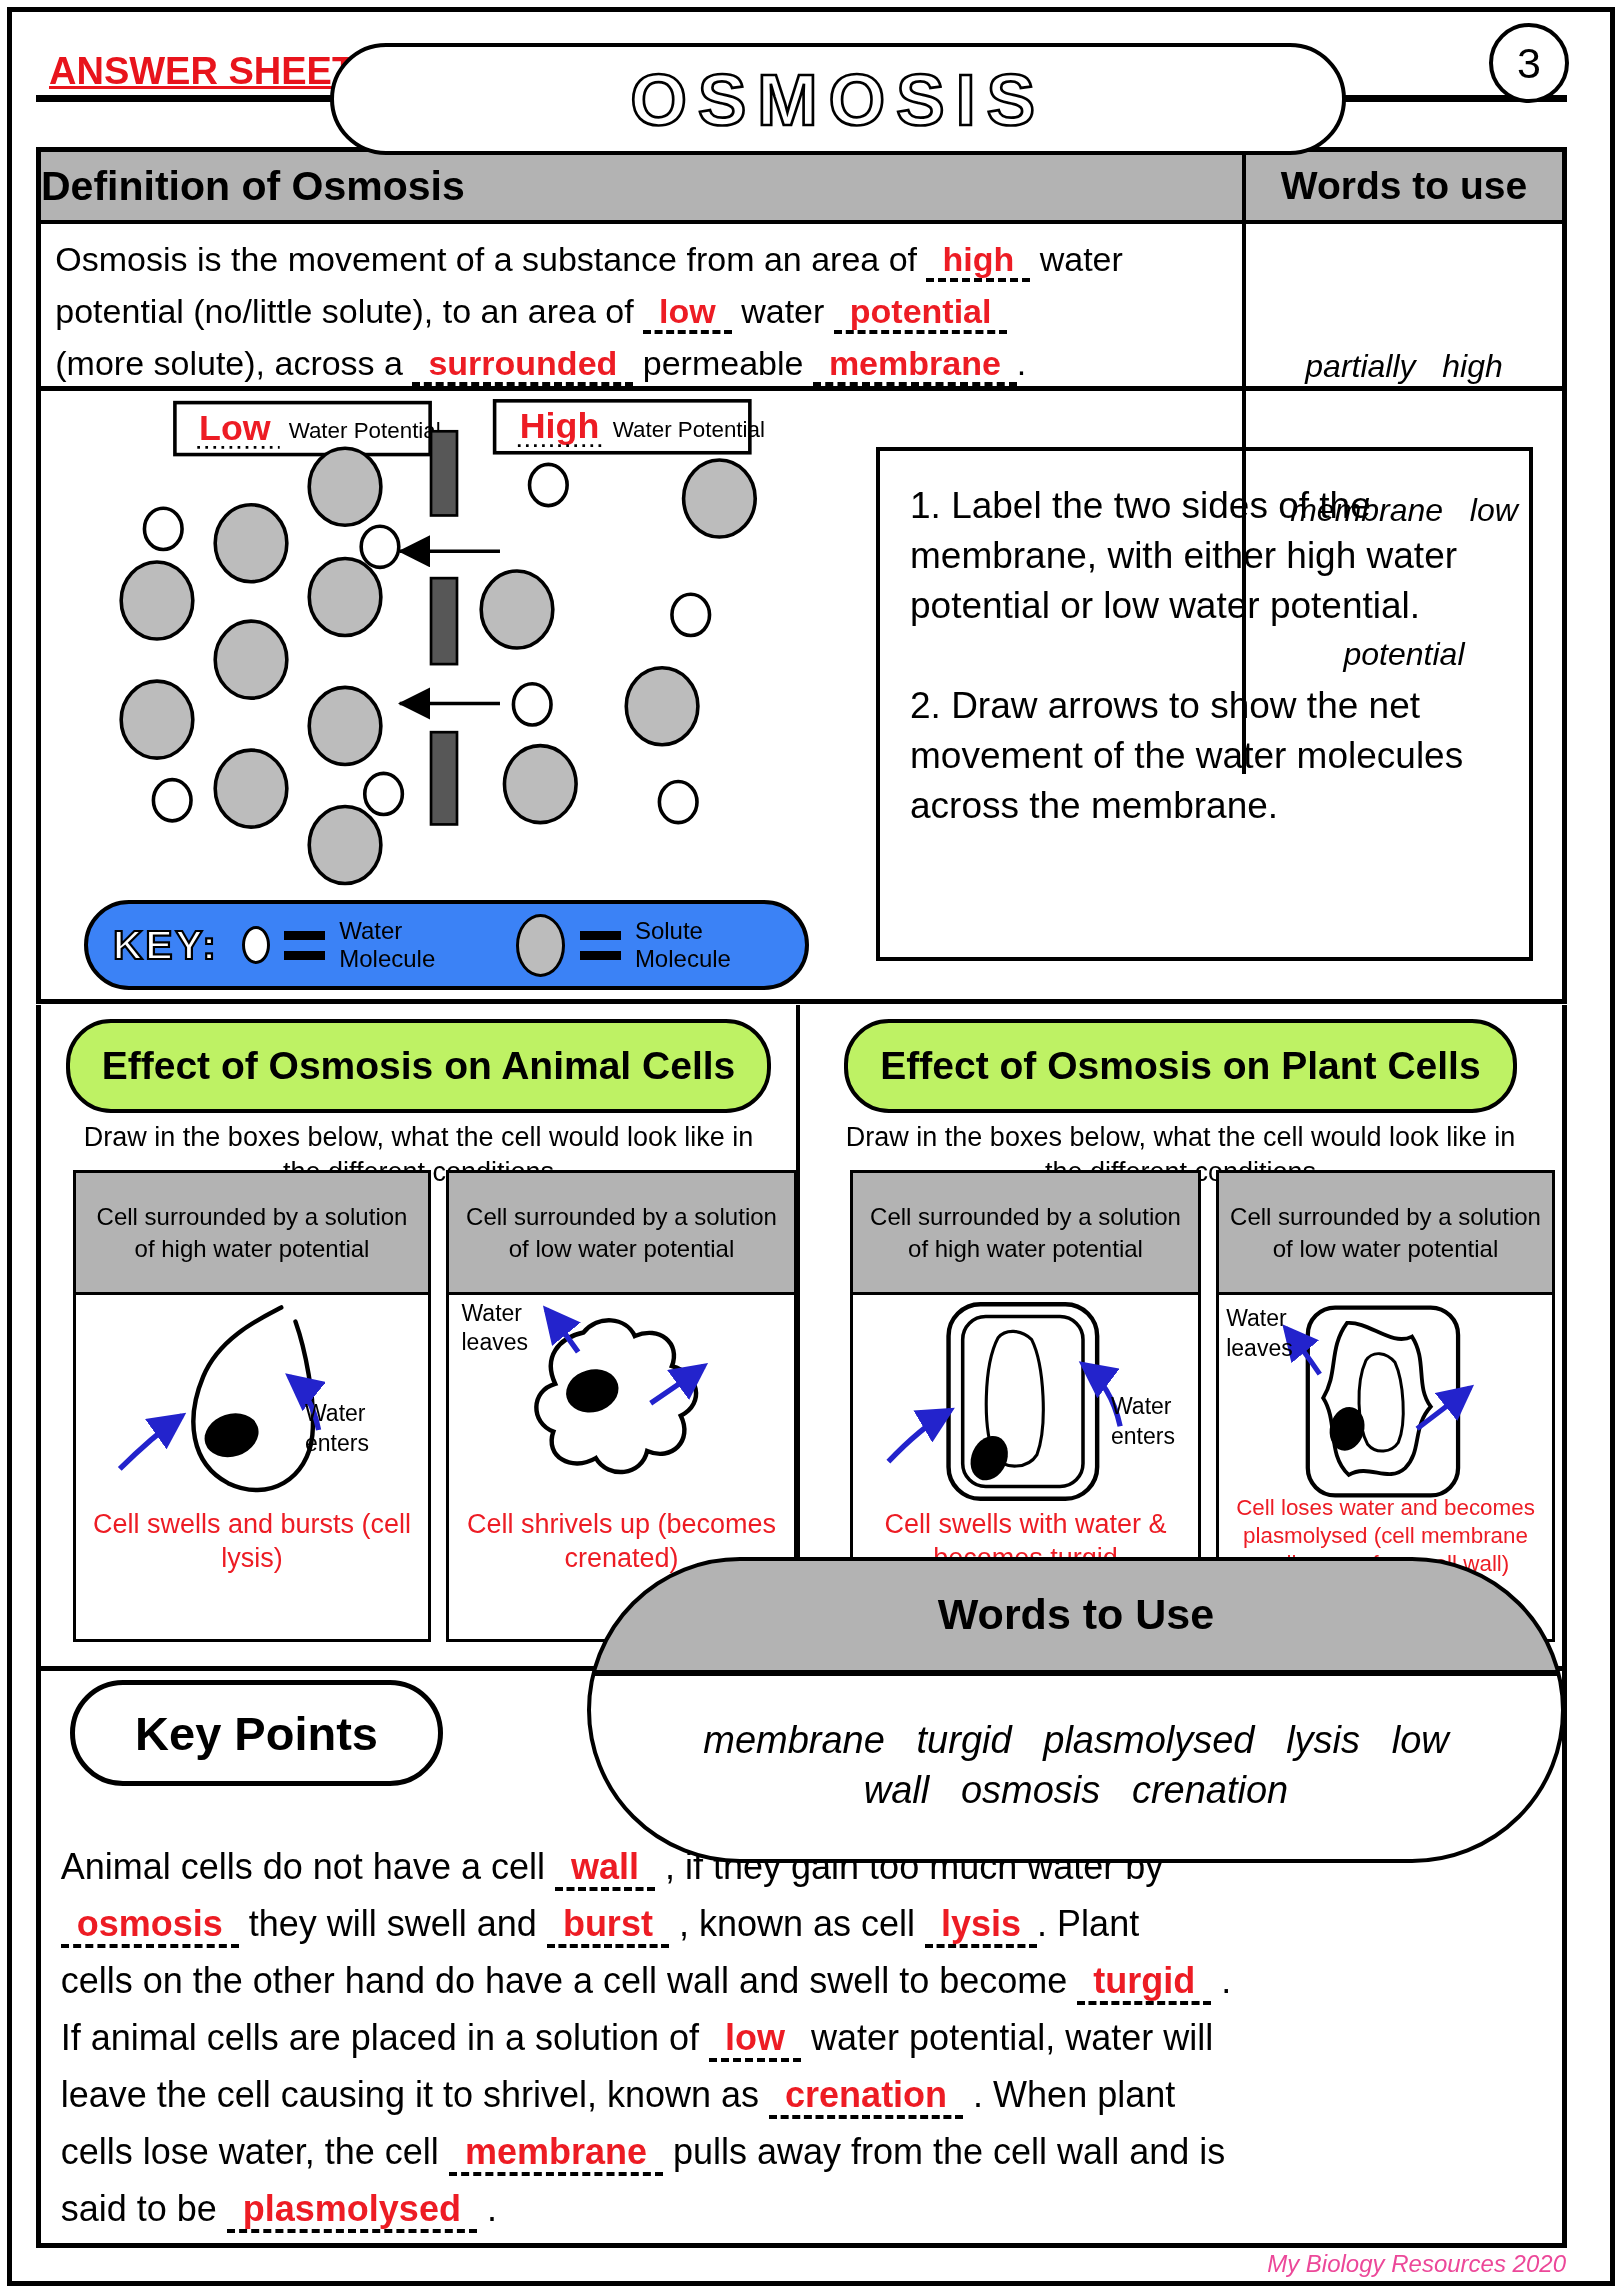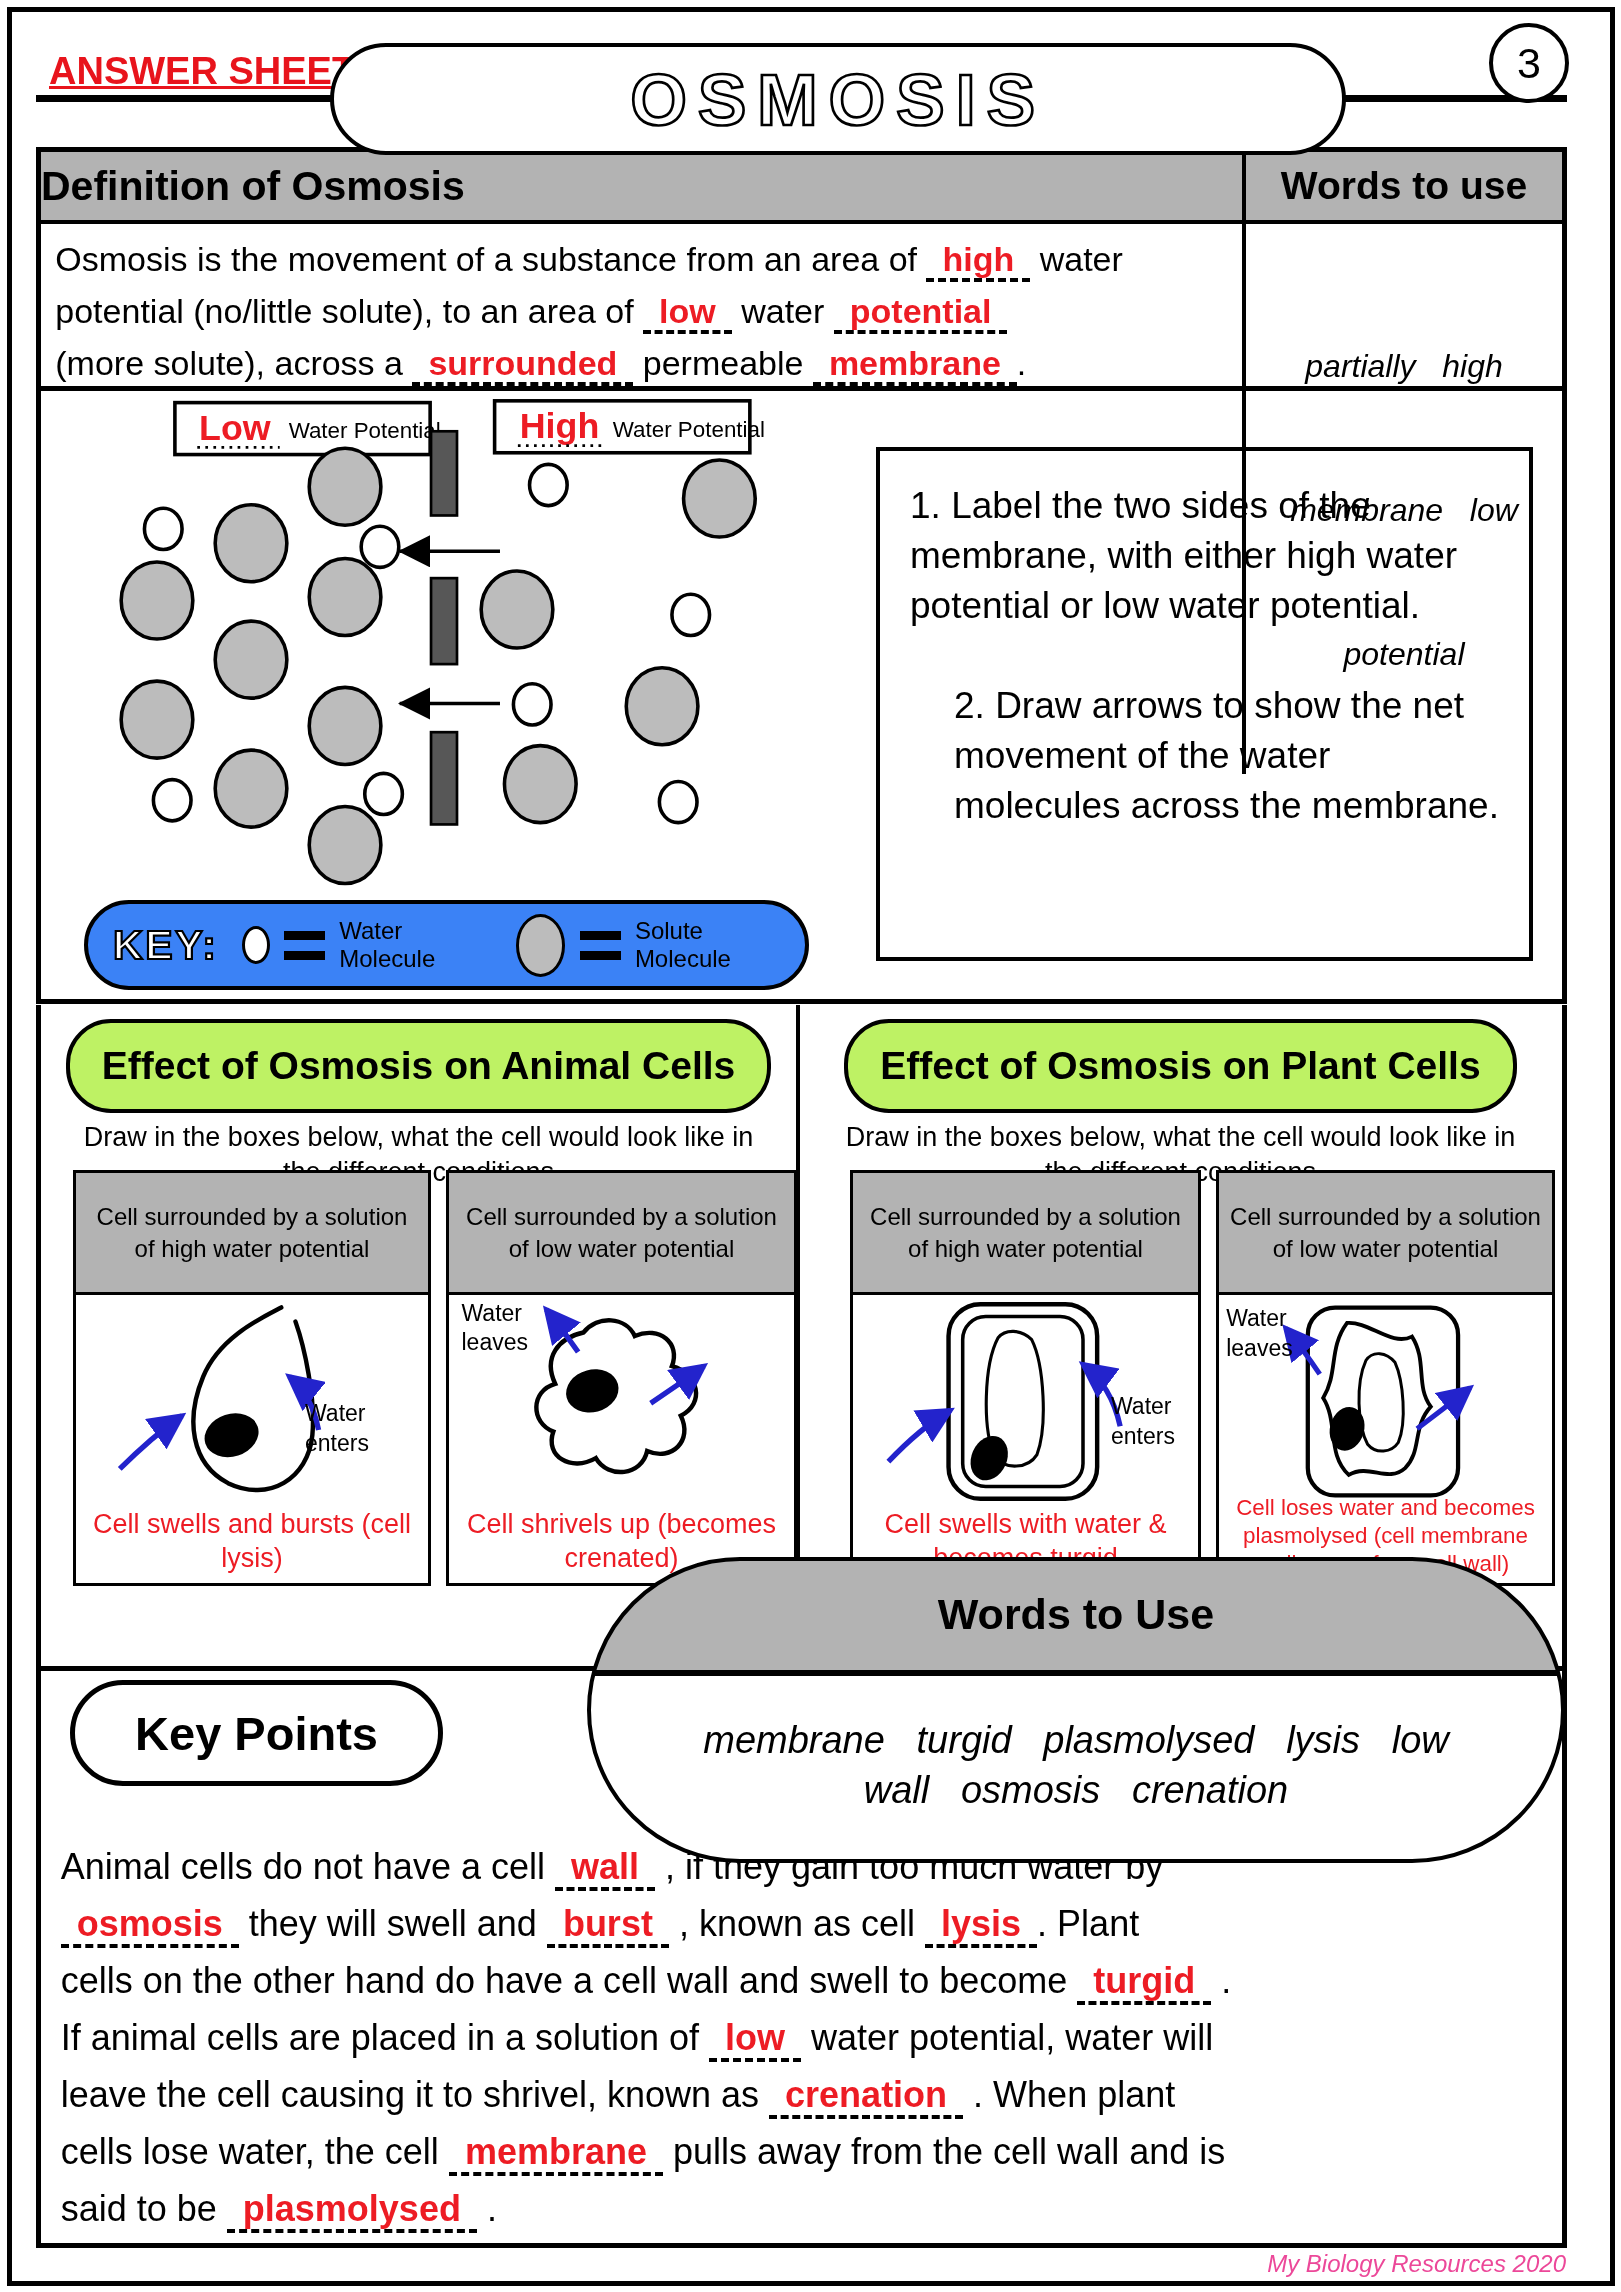--- a/index.html
+++ b/index.html
@@ -27,40 +27,40 @@
   .def-words{font-style:italic;font-size:32px;text-align:center;padding-top:22px;line-height:48px;white-space:pre;}
 
   .blank{color:#ed1c24;font-weight:bold;border-bottom:4.5px dashed #000;padding:0 16px;white-space:nowrap;}
 
   .diagram-section{position:absolute;left:36px;top:390px;width:1531px;height:614px;
         border:5.4px solid #000;border-top:none;box-sizing:border-box;}
   .mem-svg{position:absolute;left:12.5px;top:7.2px;width:806px;height:502px;}
   .instructions{position:absolute;left:835px;top:57px;width:657px;height:514px;border:4.5px solid #000;
         box-sizing:border-box;padding:30px 30px 0 30px;font-size:37px;line-height:50px;}
   .instructions p{margin:0;}
-  .instructions p + p{margin-top:50px;margin-left:44px;}
+  .instructions p + p{margin-top:50px;}
   .key-pill{position:absolute;left:43px;top:510px;width:725px;height:90px;border:4.5px solid #000;
         border-radius:54px;box-sizing:border-box;display:flex;align-items:center;padding:0 25px;background:#3b82f6;}
   .outlined{font-size:41px;font-weight:bold;color:#fff;-webkit-text-stroke:2.2px #000;letter-spacing:2.7px;}
   .key-circle{display:inline-block;border:3.6px solid #000;border-radius:50%;box-sizing:border-box;}
   .key-circle.water{width:32px;height:38px;background:#fff;margin-left:23px;}
   .key-circle.solute{width:57px;height:63px;background:#bcbcbc;margin-left:36px;}
   .eq{display:inline-block;width:48px;height:29px;border-top:9.9px solid #000;border-bottom:9.9px solid #000;
         box-sizing:border-box;margin:0 14.3px;}
   .key-text{font-size:24px;}
 
   .cells-section{position:absolute;left:36px;top:1005px;width:1531px;height:666px;
         border:5.4px solid #000;border-top:none;box-sizing:border-box;}
   .half{position:absolute;top:0;height:100%;box-sizing:border-box;}
   .half.left{left:0;width:759px;border-right:4.5px solid #000;}
   .half.right{left:759px;width:761px;}
   .sec-pill{margin:14.3px auto 0;width:max-content;padding:21px 32px;border:4.5px solid #000;
         border-radius:45px;font-size:39px;font-weight:bold;background:#bef264;}
   .sec-sub{text-align:center;font-size:27px;line-height:35px;margin:7.2px auto 0;max-width:699px;}
-  .cellbox{position:absolute;top:165px;height:416px;border:3.6px solid #000;box-sizing:border-box;background:#fff;}
+  .cellbox{position:absolute;top:165px;height:472px;border:3.6px solid #000;box-sizing:border-box;background:#fff;}
   .cellbox-h{height:122px;background:#b3b3b3;border-bottom:3.6px solid #000;display:flex;align-items:center;
         justify-content:center;text-align:center;font-size:24px;line-height:32px;padding:0 9px;box-sizing:border-box;}
   .cellbox-b{position:relative;height:287px;}
   .celldraw{position:absolute;left:0;top:0;width:100%;height:213px;}
   .arrow-label{position:absolute;font-size:23px;line-height:29.6px;}
   .caption{position:absolute;bottom:7.2px;left:0;right:0;text-align:center;color:#ed1c24;
         font-size:27px;line-height:34px;padding:0 7.2px;}
   .caption.small{font-size:22.4px;line-height:28px;bottom:3.6px;}
 
   .words-ellipse{position:absolute;left:587px;top:1557px;width:978px;height:306px;border:4.5px solid #000;

